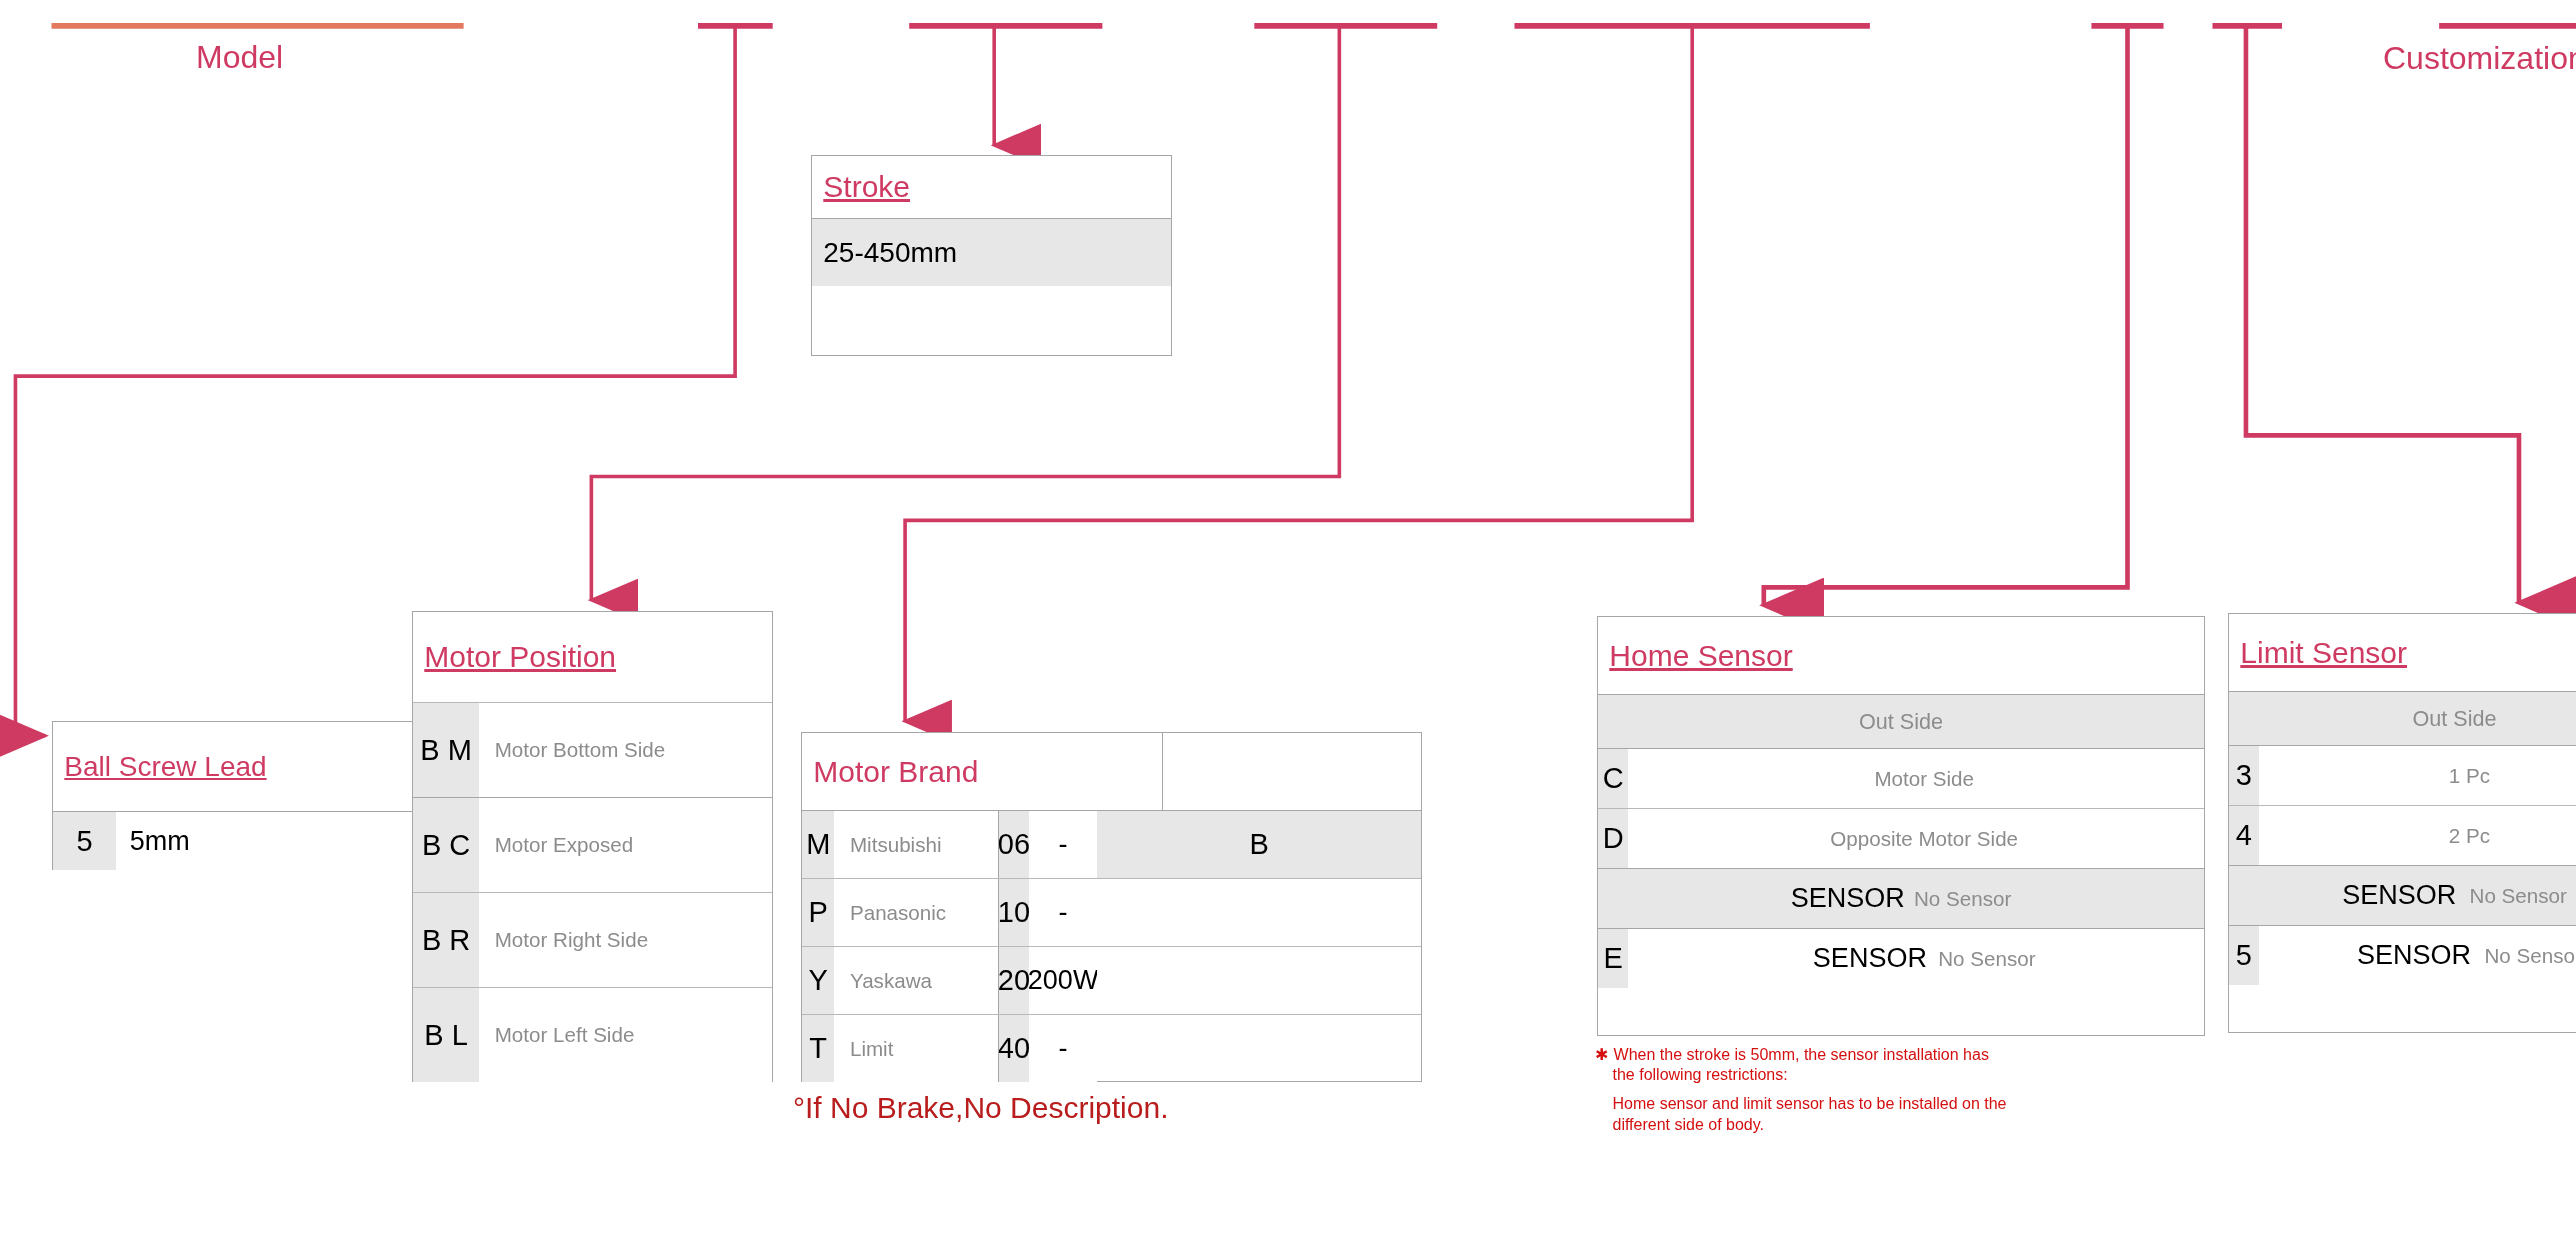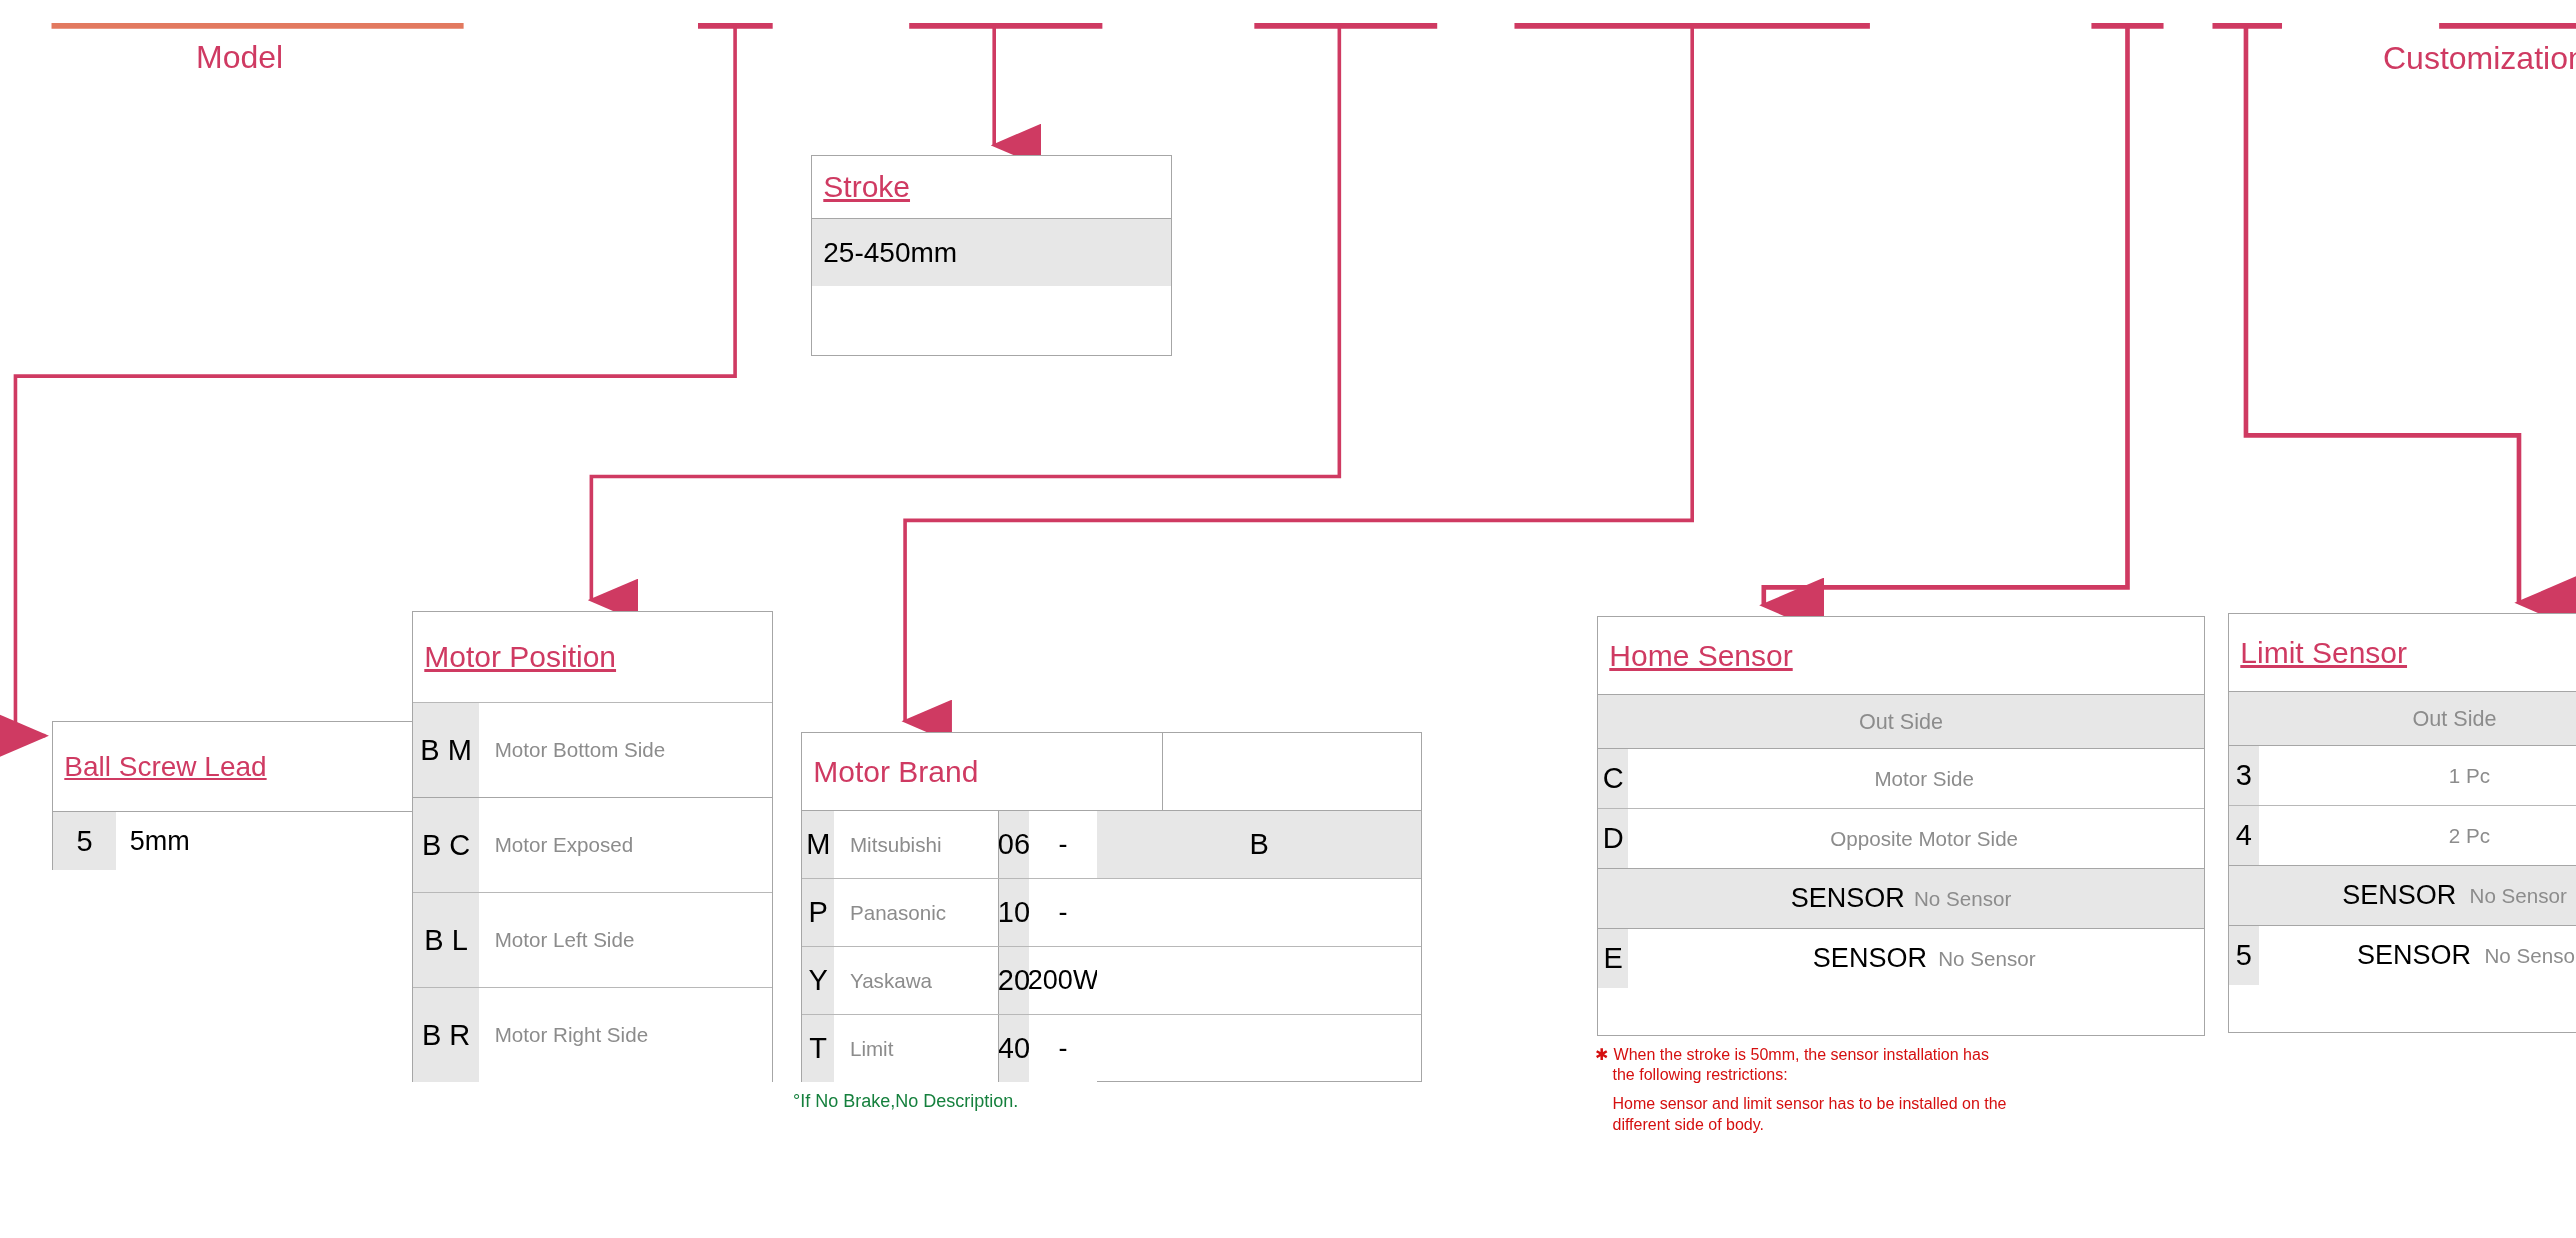--- a/index.html
+++ b/index.html
@@ -224,22 +224,22 @@
   #box-limit .sensorbar .small { color: #8c8c8c; font-size: 20.6px; margin-left: 13.4px; }
   #box-limit .erow { height: 60px; }
   #box-limit .erow .big { color: #000; font-size: 27px; }
   #box-limit .erow .small { color: #8c8c8c; font-size: 20.6px; margin-left: 13.4px; }
 
   
   .note-brake {
     position: absolute;
     left: 793px;
     top: 1091px;
-    color: #15803d;
-    font-size: 18px;
+    color: #b91c1c;
+    font-size: 30px;
     white-space: nowrap;
   }
   .note-sensor {
     position: absolute;
     left: 1595px;
     top: 1045px;
     color: #d50f0f;
     font-size: 16px;
     line-height: 1.28;
     width: 577px;
@@ -321,26 +321,26 @@
 
     <div class="row thin">
       <div class="cell code c1">B M</div>
       <div class="cell desc c2">Motor Bottom Side</div>
     </div>
     <div class="row">
       <div class="cell code c1">B C</div>
       <div class="cell desc c2">Motor Exposed</div>
     </div>
     <div class="row thin">
+      <div class="cell code c1">B R</div>
+      <div class="cell desc c2">Motor Right Side</div>
+    </div>
+    <div class="row thin">
       <div class="cell code c1">B L</div>
       <div class="cell desc c2">Motor Left Side</div>
-    </div>
-    <div class="row thin">
-      <div class="cell code c1">B R</div>
-      <div class="cell desc c2">Motor Right Side</div>
     </div>
   </div>
 
   <div class="box" id="box-brand">
     <div class="header">
       <div class="h1">Motor Brand</div>
     </div>
 
     <div class="row">
       <div class="cell code b1">M</div>

